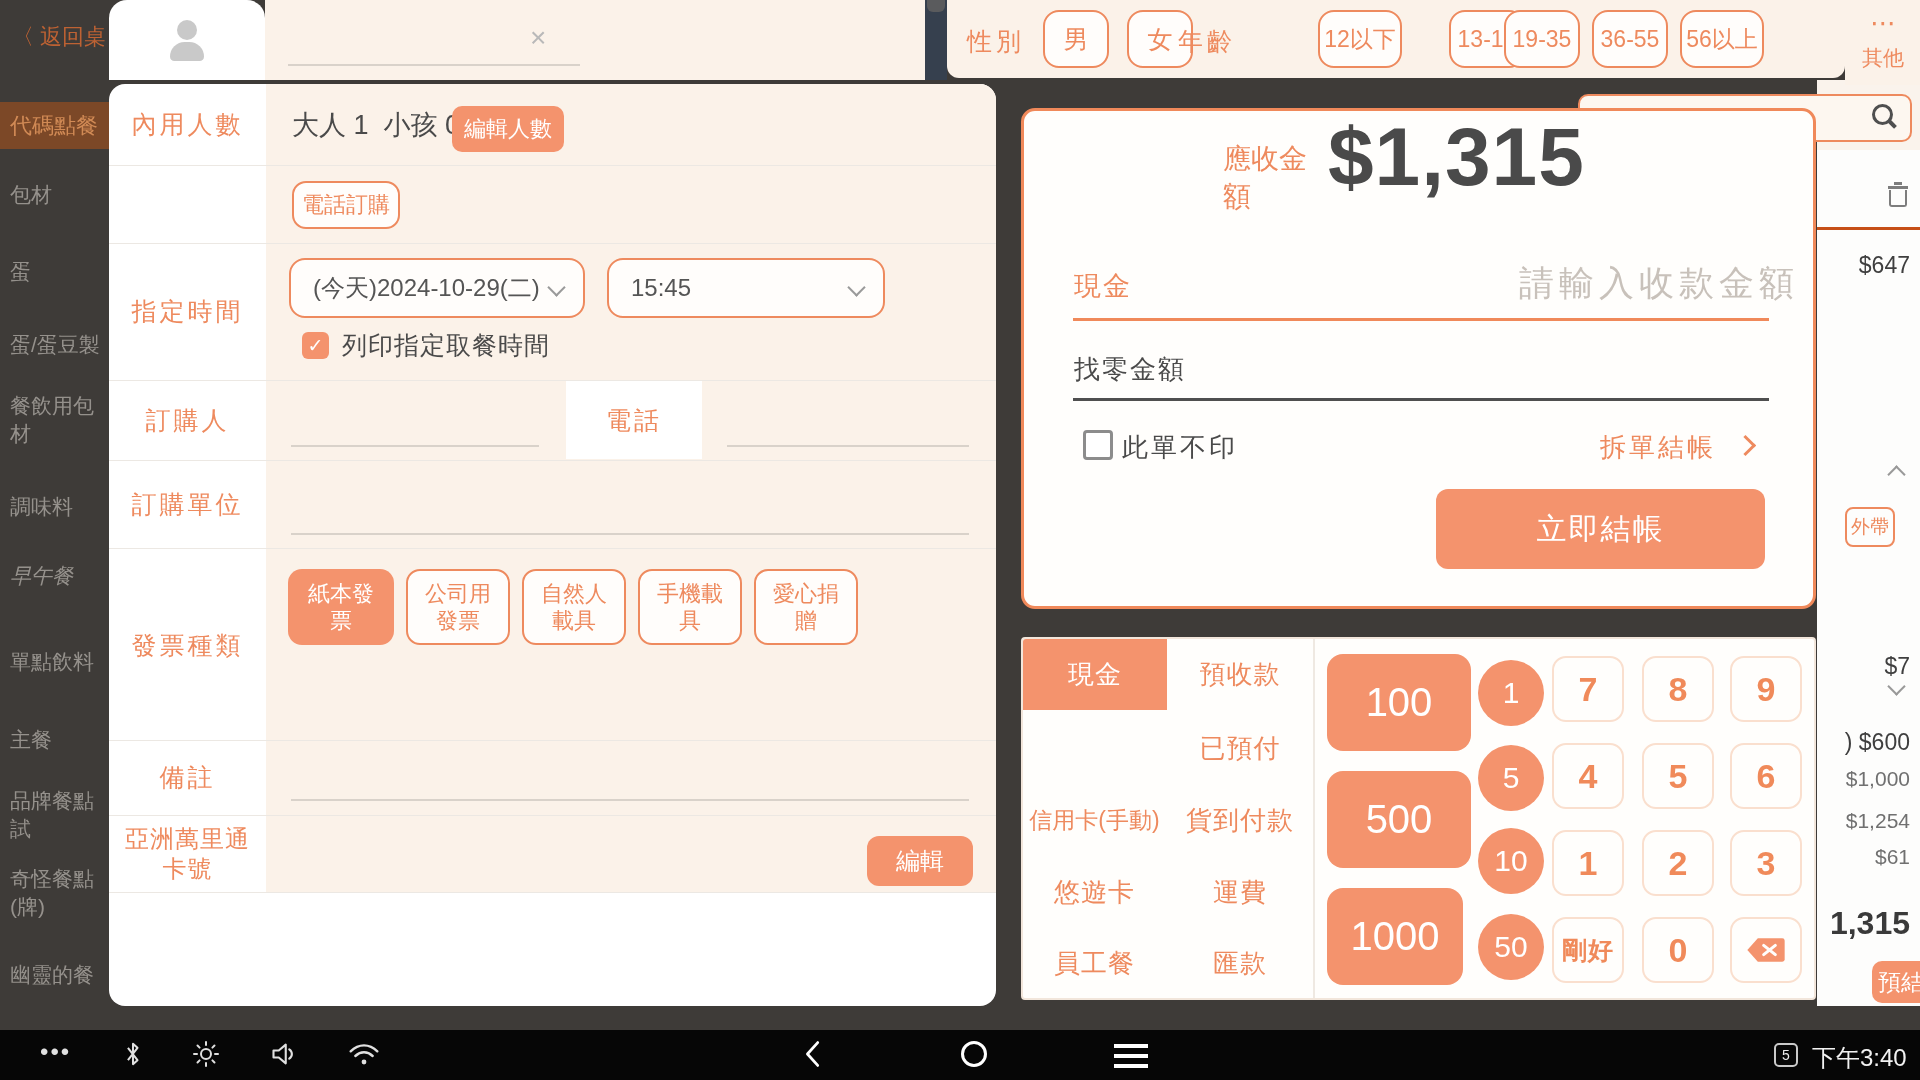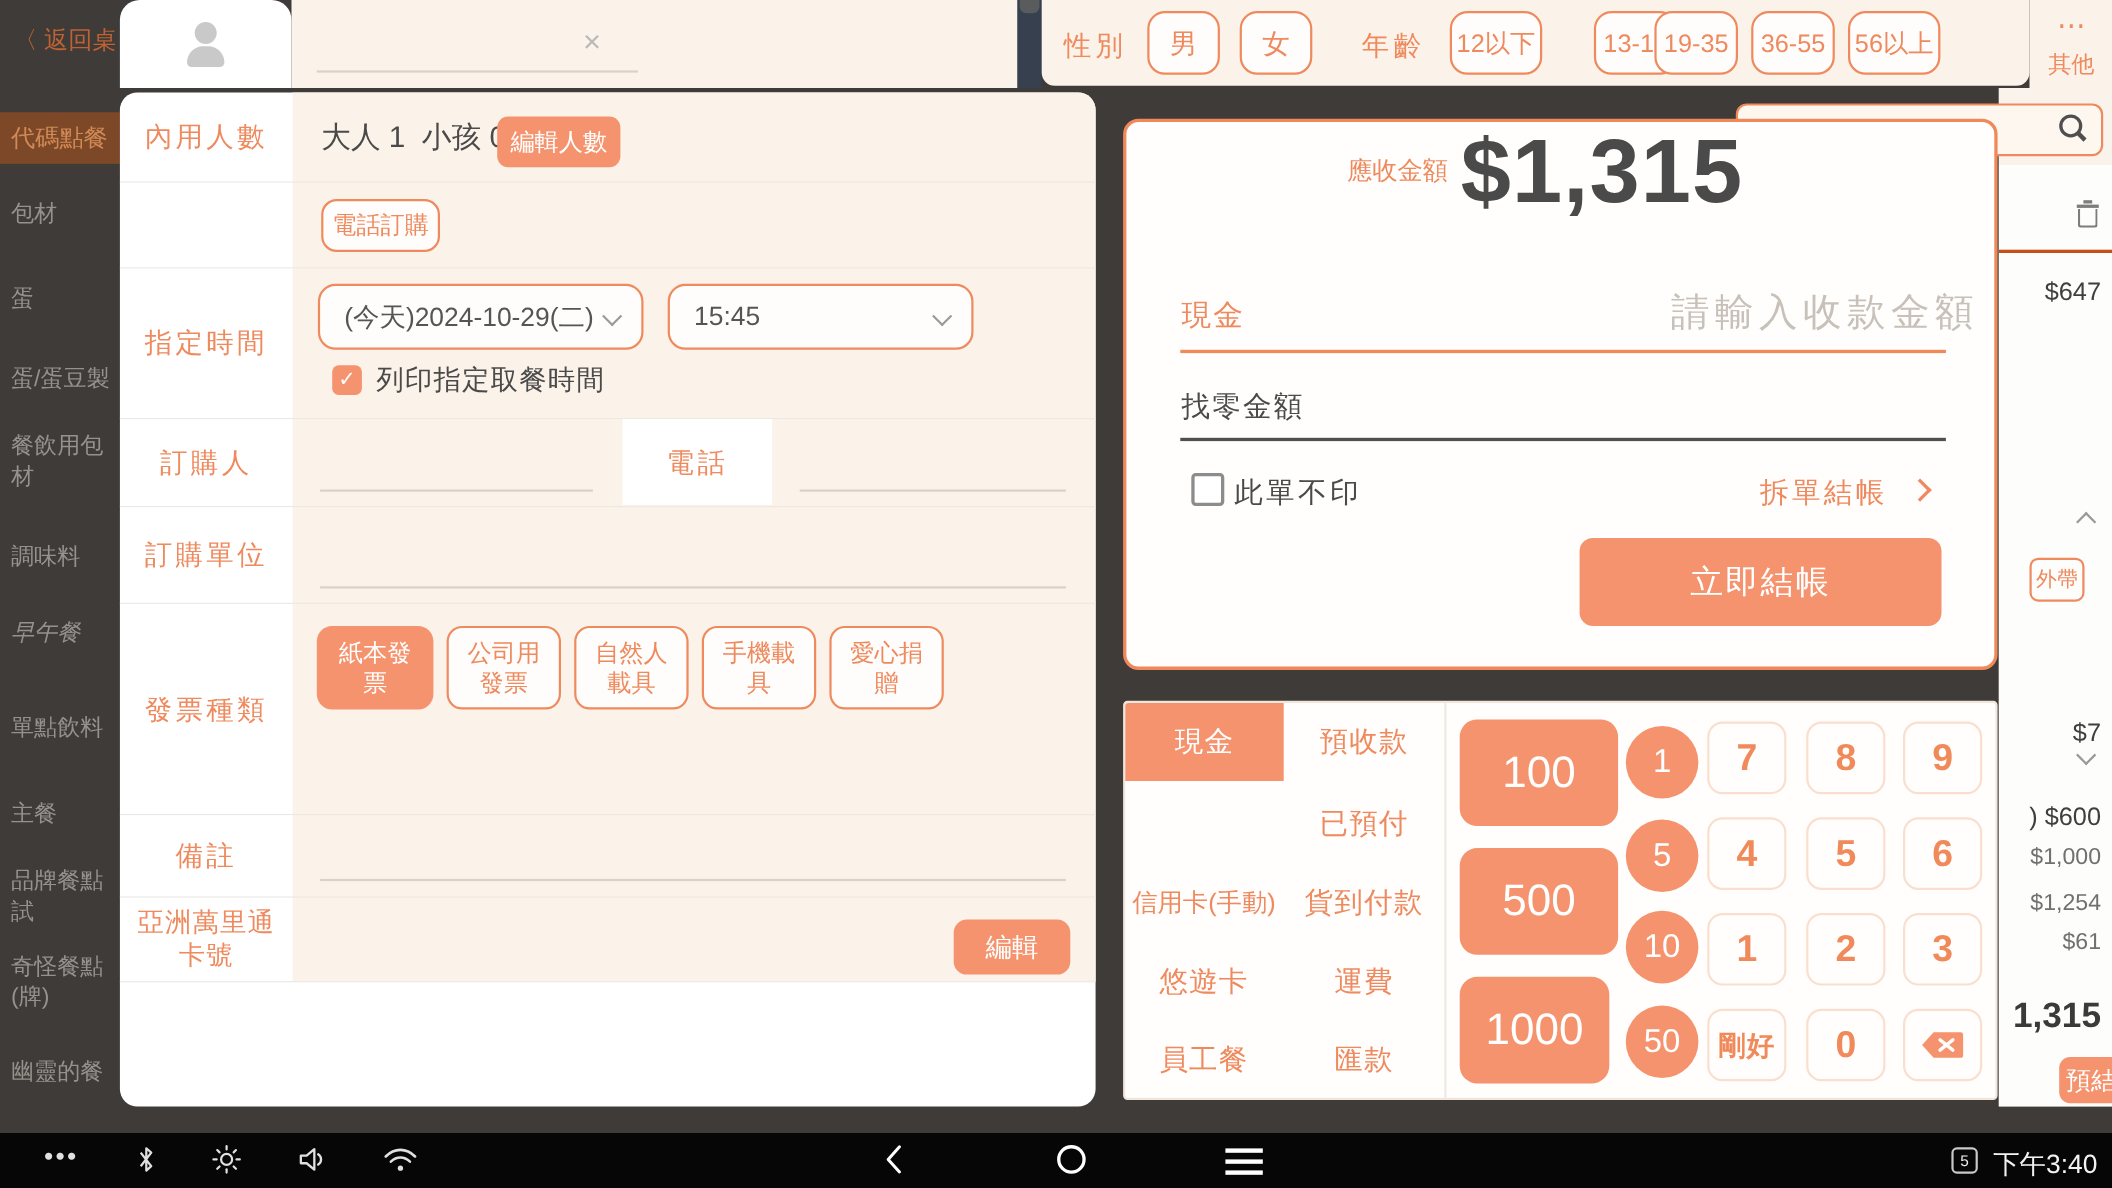--- a/index.html
+++ b/index.html
@@ -85,21 +85,21 @@
   <div class="abs" style="left:265px;top:0;width:660px;height:80px;background:var(--cream);"></div>
   <div class="abs uline" style="left:288px;top:24px;width:292px;height:40px;"></div>
   <div class="abs" style="left:530px;top:22px;font-size:28px;color:#B9B9B9;">×</div>
   <div class="abs" style="left:925px;top:0;width:22px;height:80px;background:#36404E;"></div>
   <div class="abs" style="left:927px;top:0;width:18px;height:12px;background:#5A5B5D;border-radius:0 0 6px 6px;"></div>
 
   <div class="abs" style="left:947px;top:0;width:898px;height:78px;background:var(--cream);border-radius:0 0 12px 12px;"></div>
   <div class="abs" style="left:967px;top:25px;color:var(--accent);font-size:25px;letter-spacing:4px;">性別</div>
   <div class="abs out-btn" style="left:1043px;top:10px;width:66px;height:58px;border-radius:16px;font-size:25px;box-sizing:border-box;">男</div>
   <div class="abs out-btn" style="left:1127px;top:10px;width:66px;height:58px;border-radius:16px;font-size:25px;box-sizing:border-box;">女</div>
-  <div class="abs" style="left:1238px;top:25px;color:var(--accent);font-size:25px;letter-spacing:4px;text-align:right;">年齡</div>
+  <div class="abs" style="left:1178px;top:25px;color:var(--accent);font-size:25px;letter-spacing:4px;text-align:right;">年齡</div>
   <div class="abs out-btn" style="left:1318px;top:10px;width:84px;height:58px;border-radius:16px;font-size:23px;box-sizing:border-box;">12以下</div>
   <div class="abs out-btn" style="left:1416px;top:10px;width:76px;height:58px;border-radius:16px;font-size:23px;box-sizing:border-box;margin-left:33px;">13-18</div>
   <div class="abs out-btn" style="left:1504px;top:10px;width:76px;height:58px;border-radius:16px;font-size:23px;box-sizing:border-box;">19-35</div>
   <div class="abs out-btn" style="left:1592px;top:10px;width:76px;height:58px;border-radius:16px;font-size:23px;box-sizing:border-box;">36-55</div>
   <div class="abs out-btn" style="left:1680px;top:10px;width:84px;height:58px;border-radius:16px;font-size:23px;box-sizing:border-box;">56以上</div>
 
   <div class="abs" style="left:109px;top:84px;width:887px;height:922px;background:#fff;border-radius:16px;"></div>
   <div class="abs" style="left:266px;top:84px;width:730px;height:808px;background:var(--cream);border-top-right-radius:16px;"></div>
 
   <div class="divider" style="top:165px;"></div>
@@ -145,21 +145,21 @@
   <div class="abs out-btn wrapbtn" style="left:638px;top:569px;width:104px;height:76px;font-size:22px;">手機載具</div>
   <div class="abs out-btn wrapbtn" style="left:754px;top:569px;width:104px;height:76px;font-size:22px;">愛心捐贈</div>
 
   <div class="rl" style="top:740px;height:75px;">備註</div>
   <div class="uline" style="left:291px;top:759px;width:678px;height:40px;"></div>
 
   <div class="rl" style="top:815px;height:77px;font-size:24px;letter-spacing:1px;line-height:1.25;padding:0 14px;box-sizing:border-box;">亞洲萬里通卡號</div>
   <div class="abs fill-btn" style="left:867px;top:836px;width:106px;height:50px;border-radius:12px;font-size:24px;">編輯</div>
 
   <div class="abs" style="left:1021px;top:108px;width:795px;height:501px;background:#FFFEFC;border:3px solid #F0895A;border-radius:14px;box-sizing:border-box;"></div>
-  <div class="abs" style="left:1223px;top:140px;width:95px;text-align:center;color:var(--accent);font-size:23px;">應收金額</div>
+  <div class="abs" style="left:1223px;top:140px;width:95px;text-align:left;color:var(--accent);font-size:28px;">應收金額</div>
   <div class="abs" style="left:1328px;top:110px;font-size:82px;font-weight:700;color:var(--dark);letter-spacing:1px;">$1,315</div>
   <div class="abs" style="left:1074px;top:268px;color:var(--accent);font-size:27px;letter-spacing:2px;">現金</div>
   <div class="abs" style="left:1391px;top:260px;width:408px;text-align:right;font-size:35px;color:#C8C1BA;letter-spacing:5px;">請輸入收款金額</div>
   <div class="abs" style="left:1073px;top:318px;width:696px;height:2.5px;background:#F0895A;"></div>
   <div class="abs" style="left:1074px;top:352px;color:var(--dark);font-size:26px;letter-spacing:2px;">找零金額</div>
   <div class="abs" style="left:1073px;top:398px;width:696px;height:2.5px;background:#4F4F4F;"></div>
   <div class="abs" style="left:1083px;top:430px;width:24px;height:24px;border:3px solid #8C8C8C;border-radius:4px;background:#fff;box-sizing:content-box;"></div>
   <div class="abs" style="left:1122px;top:430px;color:var(--dark);font-size:26px;letter-spacing:3px;">此單不印</div>
   <div class="abs" style="left:1600px;top:430px;color:var(--accent);font-size:26px;letter-spacing:3px;">拆單結帳</div>
   <div class="abs" style="left:1738px;top:438px;width:12px;height:12px;border-top:3px solid var(--accent);border-right:3px solid var(--accent);transform:rotate(45deg);"></div>

